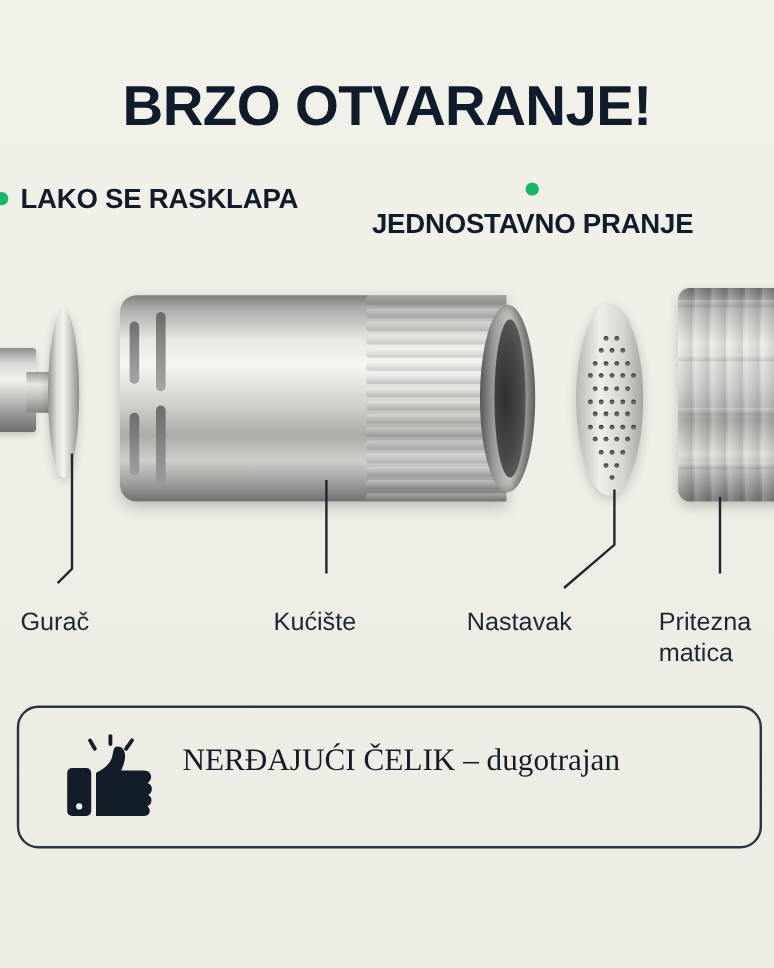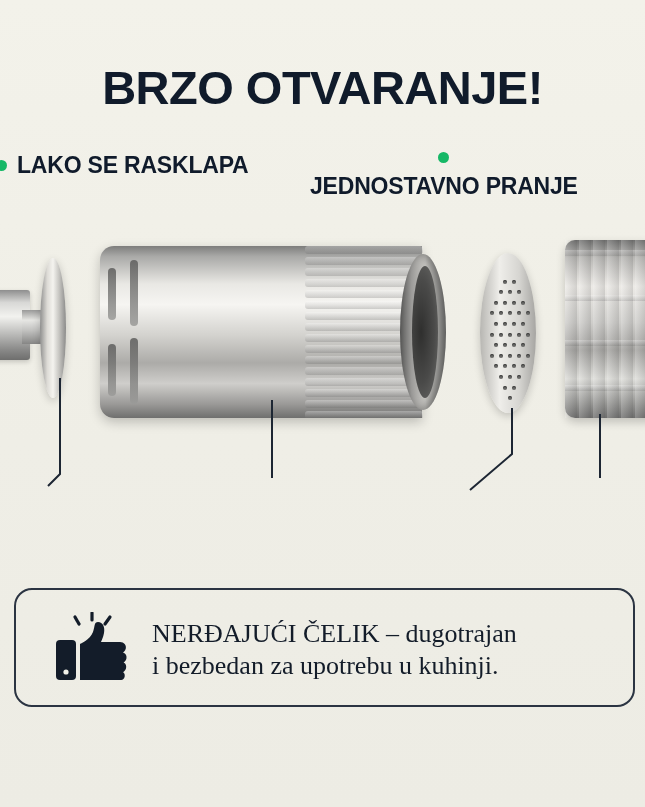--- a/index.html
+++ b/index.html
@@ -414,32 +414,37 @@
     </div>
   </div>
 
   <svg class="leaders" width="645" height="280">
     <path d="M60 150 L60 246 L48 258" stroke="#1d2633" stroke-width="2" fill="none"></path>
     <path d="M272 172 L272 250" stroke="#1d2633" stroke-width="2" fill="none"></path>
     <path d="M512 180 L512 226 L470 262" stroke="#1d2633" stroke-width="2" fill="none"></path>
     <path d="M600 186 L600 250" stroke="#1d2633" stroke-width="2" fill="none"></path>
   </svg>
 
+  <div class="labels">
+    <div class="part-label lbl-gurac">Gurač</div>
+    <div class="part-label lbl-kuciste">Kućište</div>
+    <div class="part-label lbl-nastavak">Nastavak</div>
+    <div class="part-label lbl-matica">Pritezna matica</div>
+  </div>
 
   <div class="footer-card"></div>
 
   <svg class="thumb-icon" viewBox="0 0 78 72">
     <g stroke="#131c29" stroke-width="3.2" stroke-linecap="round" fill="none">
       <line x1="40" y1="8" x2="40" y2="1"></line>
       <line x1="27" y1="12" x2="23" y2="5"></line>
       <line x1="53" y1="12" x2="58" y2="5"></line>
     </g>
     <rect x="4" y="28" width="20" height="40" rx="4" fill="#131c29"></rect>
     <circle cx="14" cy="60" r="2.6" fill="#f1f0e8"></circle>
     <path d="M28 68 L28 32 C28 32 38 28 41 20 C43 14 42 10 46 10 C51 10 53 15 52 21 C51.3 25.2 49 30 49 30 L68 30 C72 30 74.5 33 73.8 36.5 C73.3 39 71 40.5 71 40.5 C74 41.5 75 44 74.4 46.8 C73.9 49.2 71.6 50.4 71.6 50.4 C74 51.6 74.6 54 74 56.4 C73.4 58.8 71 60 71 60 C73 61.4 73.2 64 72.2 66 C71 68.4 68.6 68 66 68 Z" fill="#131c29"></path>
   </svg>
 
   <div class="footer-text">
     <span class="strong">NERĐAJUĆI ČELIK –</span><span> dugotrajan</span><br>
-    <span>i bezbedan za upotrebu u kuhinji.</span>
   </div>
 
 </div>
 
 </body></html>

